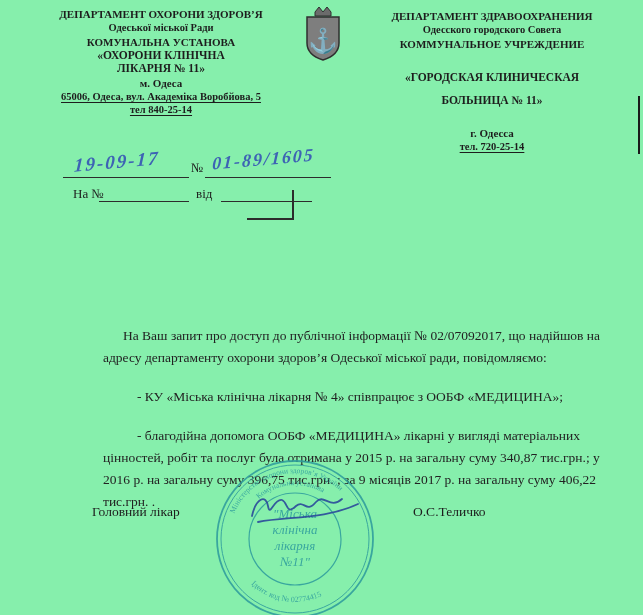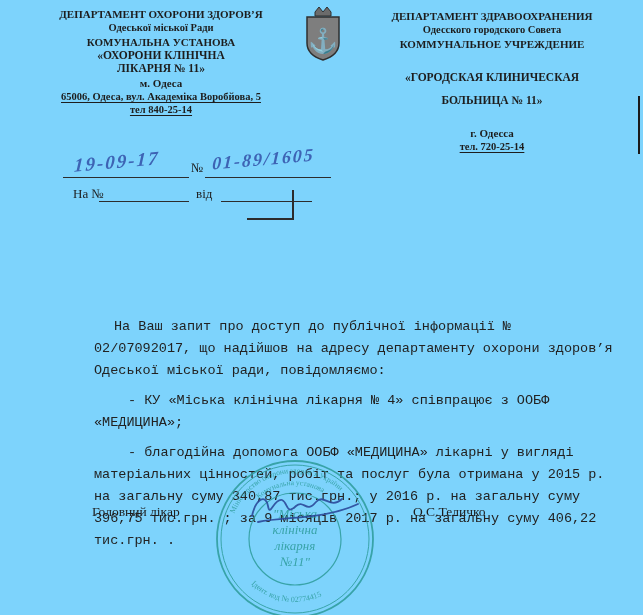--- a/index.html
+++ b/index.html
@@ -1,18 +1,18 @@
 <!DOCTYPE html>
 <html><head>
 <meta charset="utf-8">
 <style>
   html,body { margin:0; padding:0; background:#e8e8e8; }
   .page {
     position:relative; width:643px; height:615px; margin:0 auto;
-    background:#7dd3fc; overflow:hidden;
+    background:#86efac; overflow:hidden;
     font-family:"Liberation Serif", serif; color:#1d1d1d;
   }
   
   .hdr { position:absolute; text-align:center; }
   .hdr-left  { left:12px;  top:8px;  width:298px; }
   .hdr-right { left:348px; top:10px; width:288px; }
   .hl { font-weight:bold; line-height:13px; }
   .s11  { font-size:11px; }
   .s105 { font-size:10.5px; }
   .s115 { font-size:11.5px; }
@@ -31,21 +31,21 @@
   .hand-num  { left:212px; top:149px; font-size:18px; }
   .rline { position:absolute; height:1.2px; background:#2c2c2c; }
   .ref-label { position:absolute; font-size:13px; white-space:nowrap; }
   .mark-v { position:absolute; width:1.5px; background:#2c2c2c; }
   .mark-h { position:absolute; height:1.5px; background:#2c2c2c; }
   
   .body-text {
     position:absolute; left:86px; top:308px; width:537px;
     font-size:13.5px; line-height:22px; color:#222; text-align:left;
   }
-  .body-text p { margin:8px;font-family:Liberation Mono, monospace; }
+  .body-text p { margin:17px; }
   .p-first { text-indent:20px; }
   .p-item  { text-indent:34px; }
   
   .sig { position:absolute; font-size:13.5px; white-space:nowrap;text-align:right; }
   .sig-title { left:92px;  top:504px; }
   .sig-name  { left:413px; top:504px; }
   .stamp  { position:absolute; left:208px; top:452px; opacity:0.88; }
   .scrawl { position:absolute; left:246px; top:486px; }
   .artifact { position:absolute; background:#1a1a1a; }
   .art-right { left:638px; top:96px; width:2px; height:58px; }

